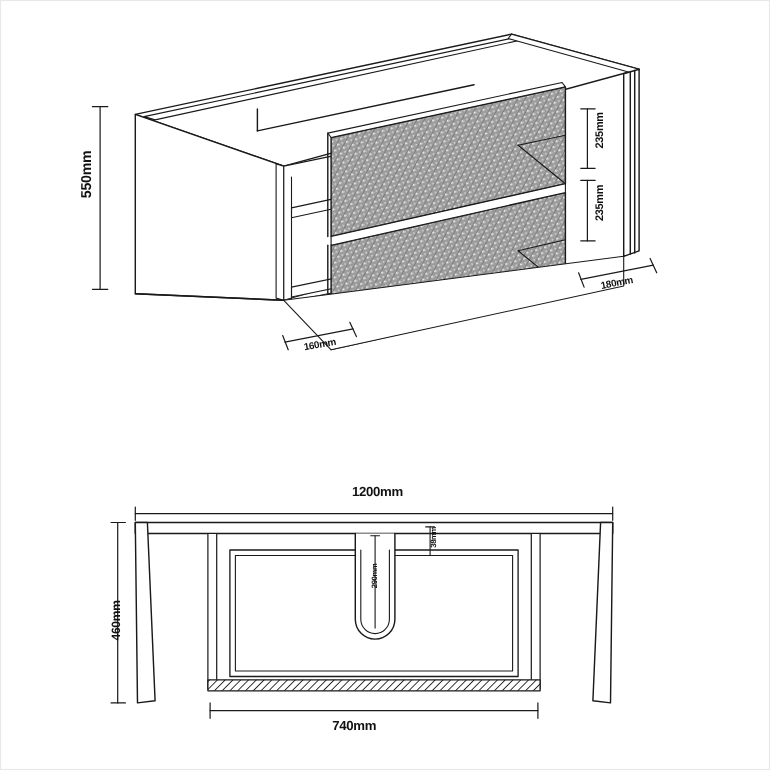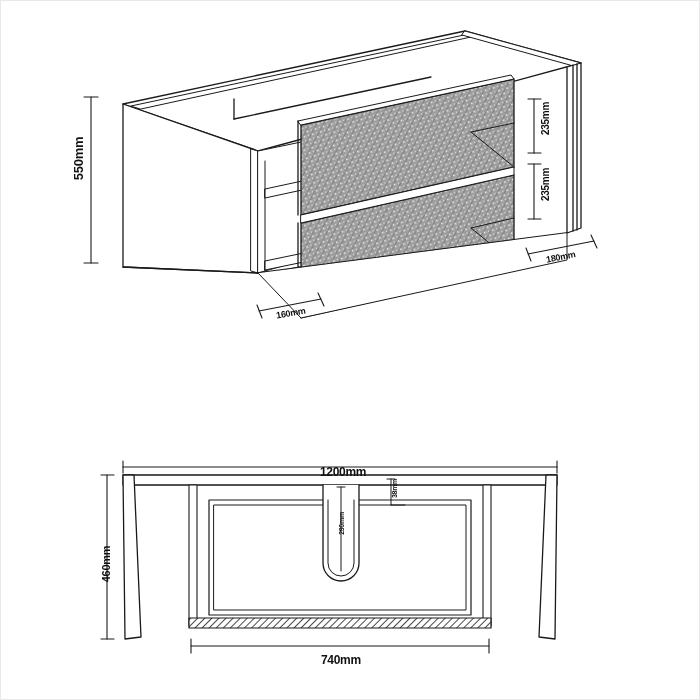--- a/index.html
+++ b/index.html
@@ -64,32 +64,32 @@
   }
   .lbl-160 {
     left: 275px;
     top: 307px;
     font-size: 9px;
     transform: rotate(-10deg);
     transform-origin: center center;
   }
   .lbl-1200 {
     left: 319px;
-    top: 464px;
+    top: 439px;
     font-size: 12px;
   }
   .lbl-460 {
     left: 87px;
     top: 557px;
     font-size: 11px;
     transform: rotate(-90deg);
     transform-origin: center center;
   }
   .lbl-740 {
-    left: 320px;
+    left: 301px;
     top: 652px;
     font-size: 12px;
   }
   .lbl-290 {
     left: 329px;
     top: 519px;
     font-size: 7px;
     transform: rotate(-90deg);
     transform-origin: center center;
   }

